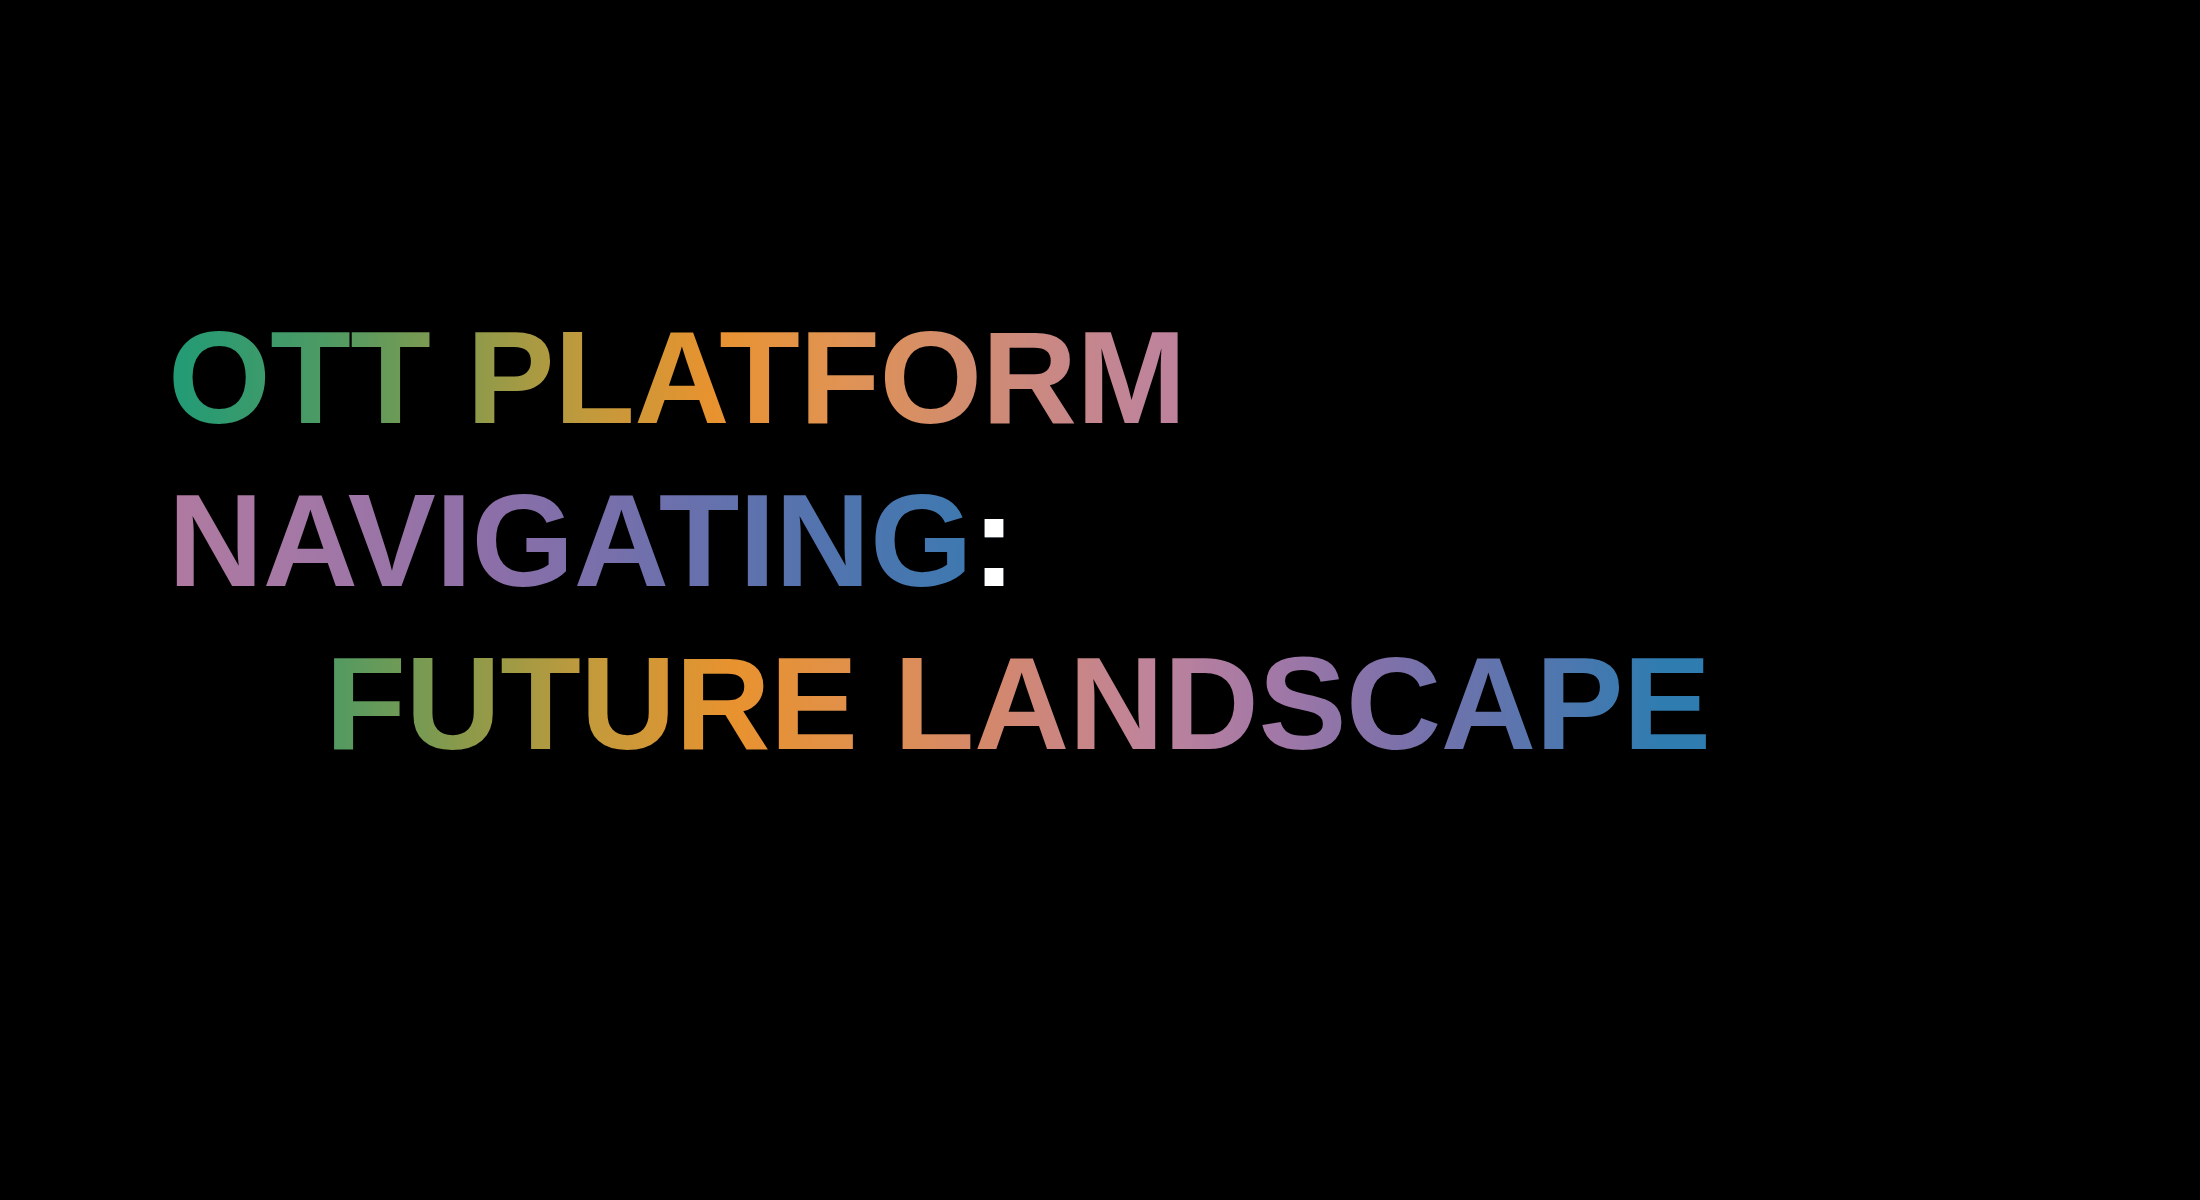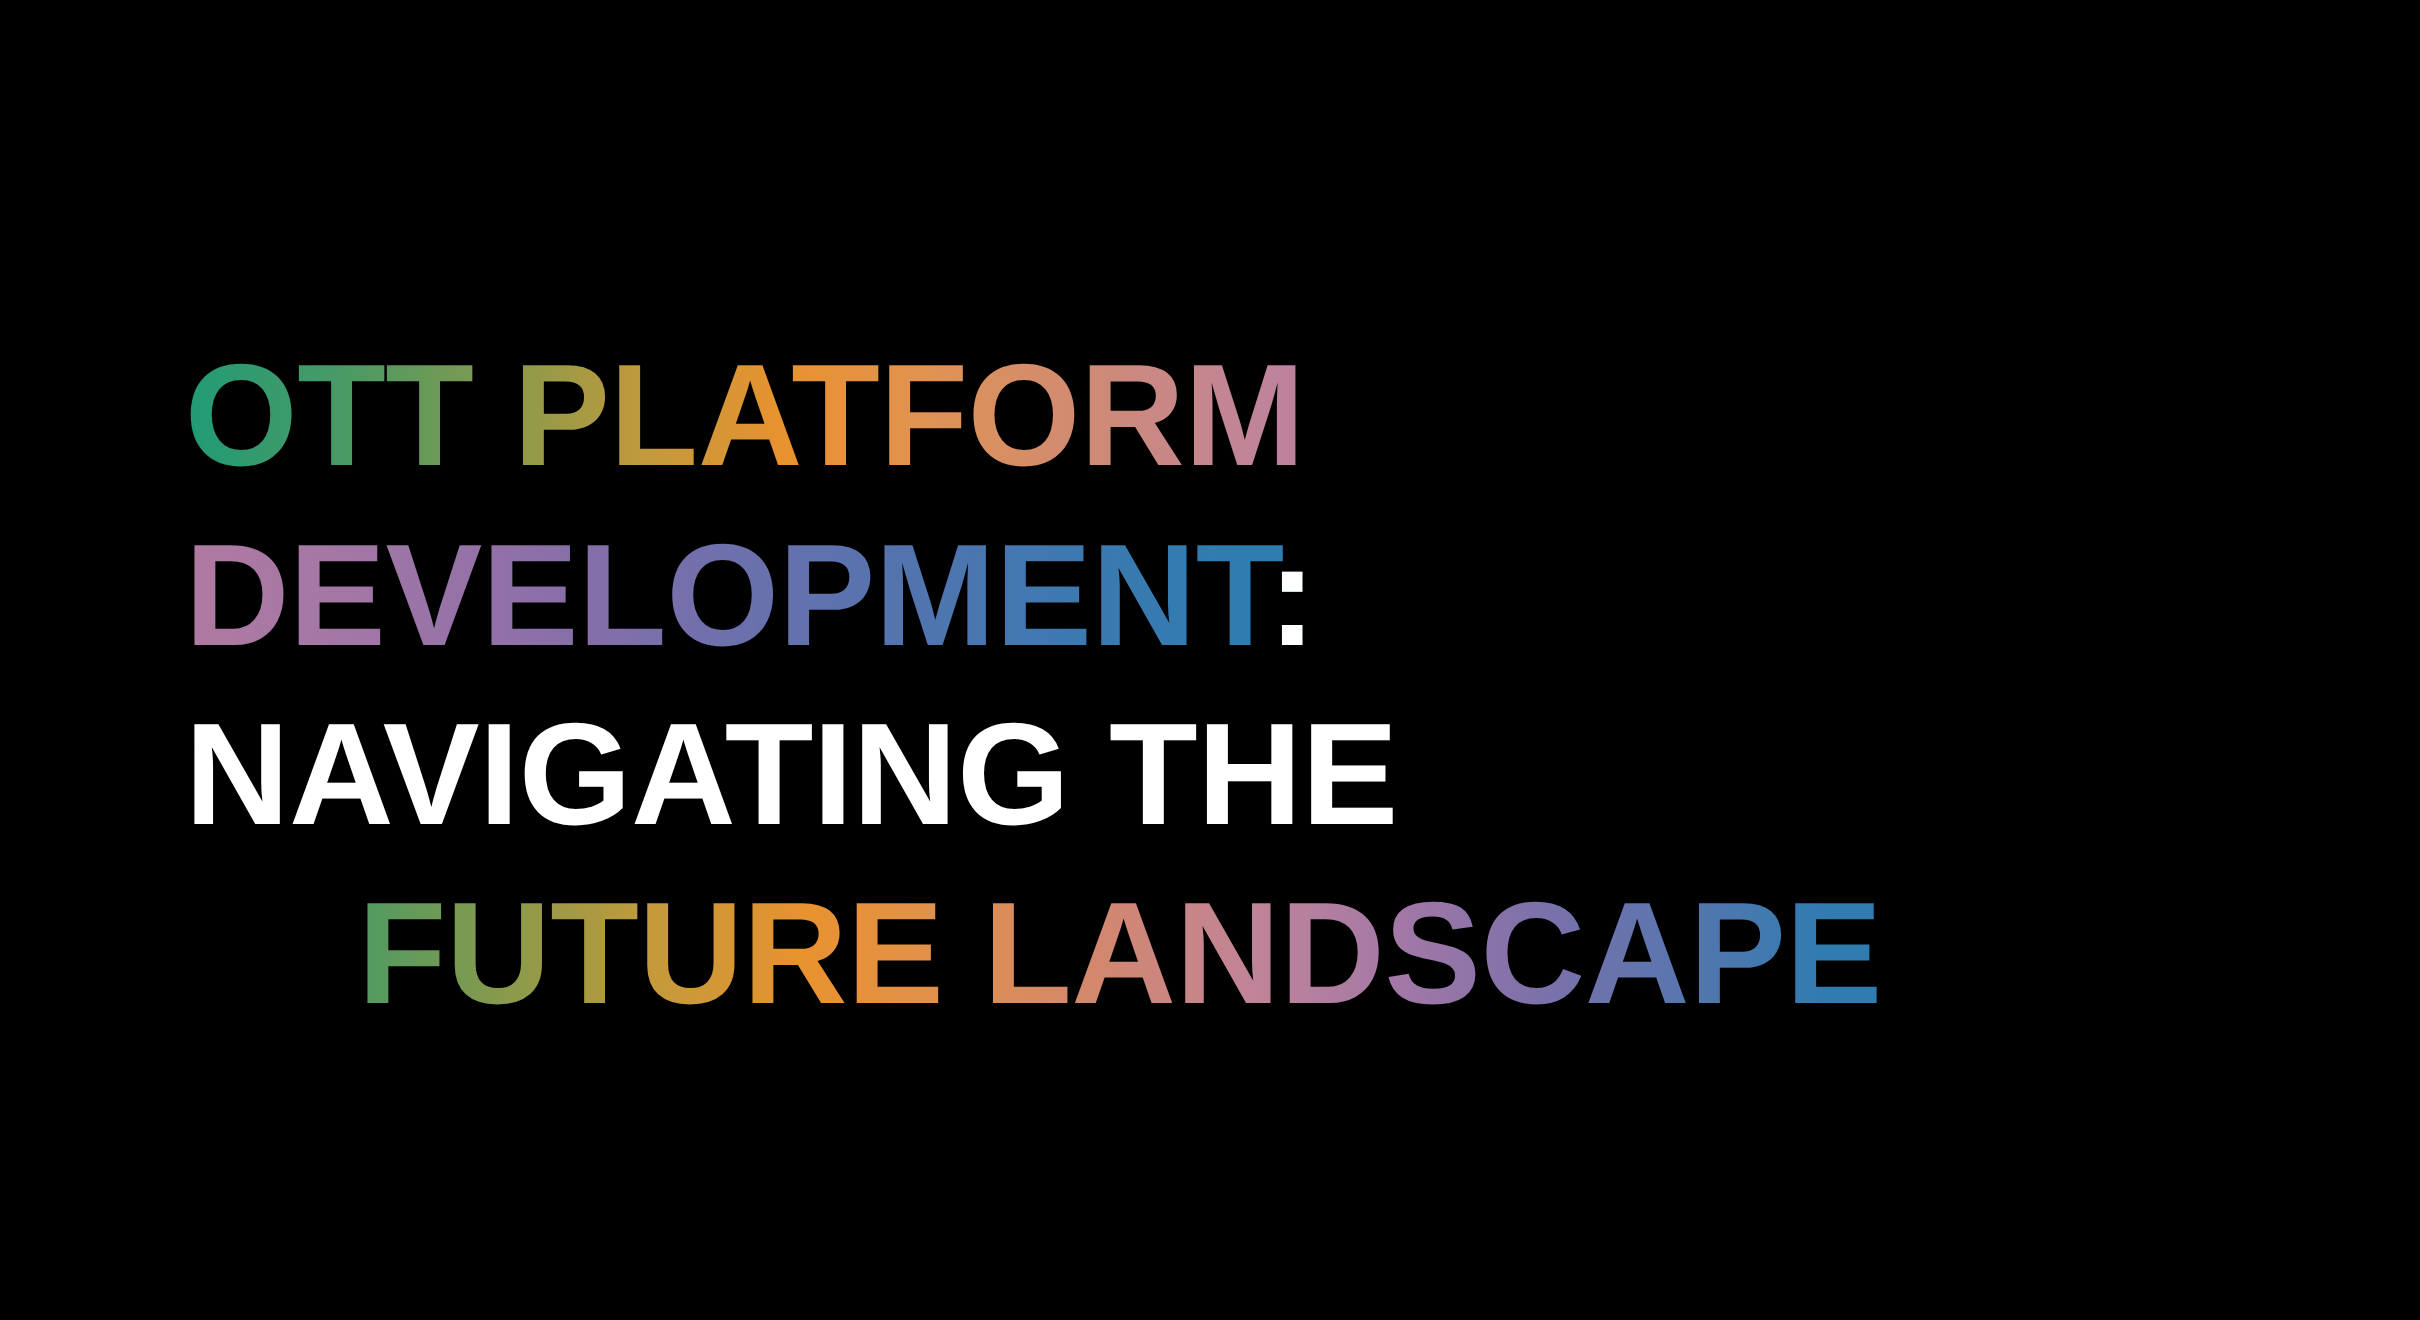--- a/index.html
+++ b/index.html
@@ -106,21 +106,20 @@
 </style>
 </head>
 <body style="background: rgb(0, 0, 0);">
 
 <div id="slide" style="background: rgb(0, 0, 0);">
 
   <div id="title-block">
 
     <span class="title-line grad line-1">OTT PLATFORM</span>
 
-    <span class="title-line grad line-2"><span>DEVELOPMENT</span><span class="colon-white">:</span></span>
+    <span class="title-line grad line-2"><span>NAVIGATING</span><span class="colon-white">:</span></span>
 
-    <span class="title-line line-3">NAVIGATING THE</span>
 
     <span class="title-line grad line-4">FUTURE LANDSCAPE</span>
 
   </div>
 
 </div>
 
 </body></html>

